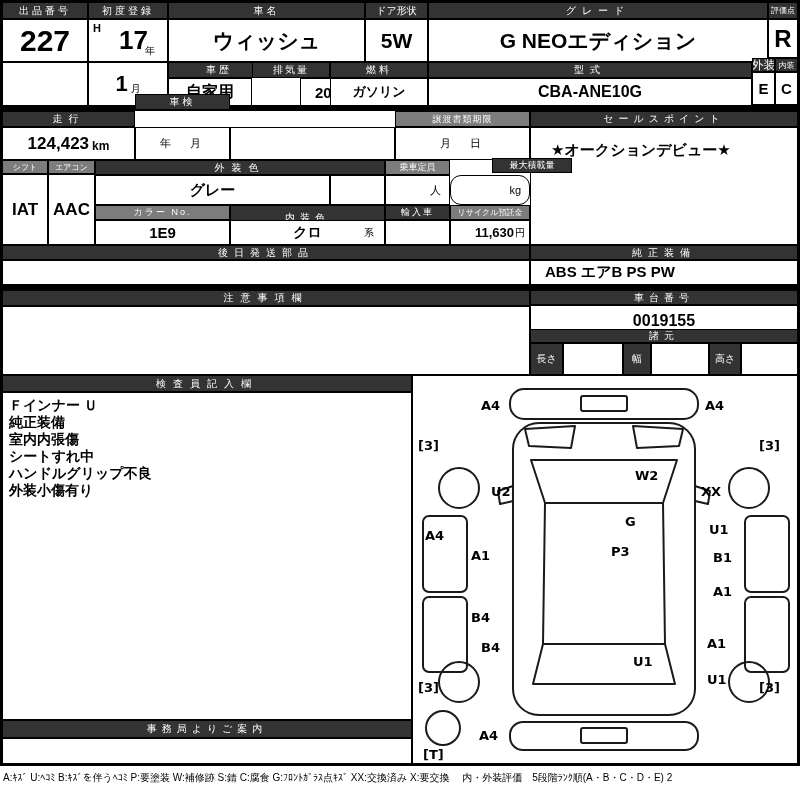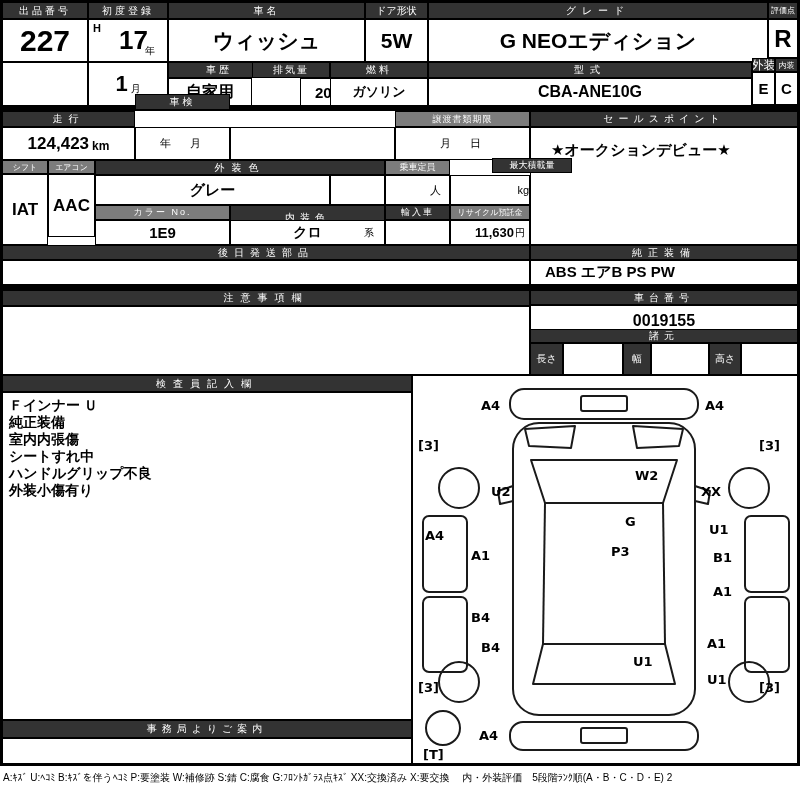--- a/index.html
+++ b/index.html
@@ -89,31 +89,31 @@
 
 <div class="h" style="left:530px;top:111px;width:268px;height:16px;letter-spacing:5px;">セールスポイント</div>
 <div class="c left top" style="left:530px;top:127px;width:268px;height:118px;padding:13px 0 0 20px;">
   <span class="b" style="font-size:15px;">★オークションデビュー★</span>
 </div>
 
 <div class="h g tight" style="left:2px;top:160px;width:46px;height:14px;font-size:8px;">シフト</div>
 <div class="c b" style="left:2px;top:174px;width:46px;height:71px;font-size:17px;">IAT</div>
 
 <div class="h g tight" style="left:48px;top:160px;width:47px;height:14px;font-size:8px;">エアコン</div>
-<div class="c b" style="left:48px;top:174px;width:47px;height:63px;font-size:17px;">AAC</div>
+<div class="c b" style="left:48px;top:174px;width:47px;height:71px;font-size:17px;">AAC</div>
 
 <div class="h" style="left:95px;top:160px;width:290px;height:15px;letter-spacing:7px;">外装色</div>
 <div class="c b" style="left:95px;top:175px;width:235px;height:30px;font-size:15px;">グレー</div>
 <div class="c" style="left:330px;top:175px;width:55px;height:30px;"></div>
 
 <div class="h g tight" style="left:385px;top:160px;width:65px;height:15px;font-size:9px;">乗車定員</div>
 <div class="c right" style="left:385px;top:175px;width:65px;height:30px;padding-right:8px;font-size:11px;">人</div>
 
 <div class="h tight" style="left:450px;top:158px;width:80px;height:15px;font-size:9px;margin-left:42px;">最大積載量</div>
-<div class="c right" style="left:450px;top:175px;width:80px;height:30px;padding-right:0;font-size:11px;">kg</div>
+<div class="c right" style="left:450px;top:175px;width:80px;height:30px;padding-right:8px;font-size:11px;border-radius:11px;">kg</div>
 
 <div class="h g tight" style="left:95px;top:205px;width:135px;height:15px;font-size:9px;letter-spacing:2px;">カラー No.</div>
 <div class="c b" style="left:95px;top:220px;width:135px;height:25px;font-size:15px;">1E9</div>
 
 <div class="h" style="left:230px;top:205px;width:155px;height:25px;letter-spacing:5px;">内装色</div>
 <div class="c" style="left:230px;top:220px;width:155px;height:25px;">
   <span class="b" style="font-size:14px;">クロ</span>
   <span style="position:absolute;right:10px;font-size:10px;">系</span>
 </div>
 

